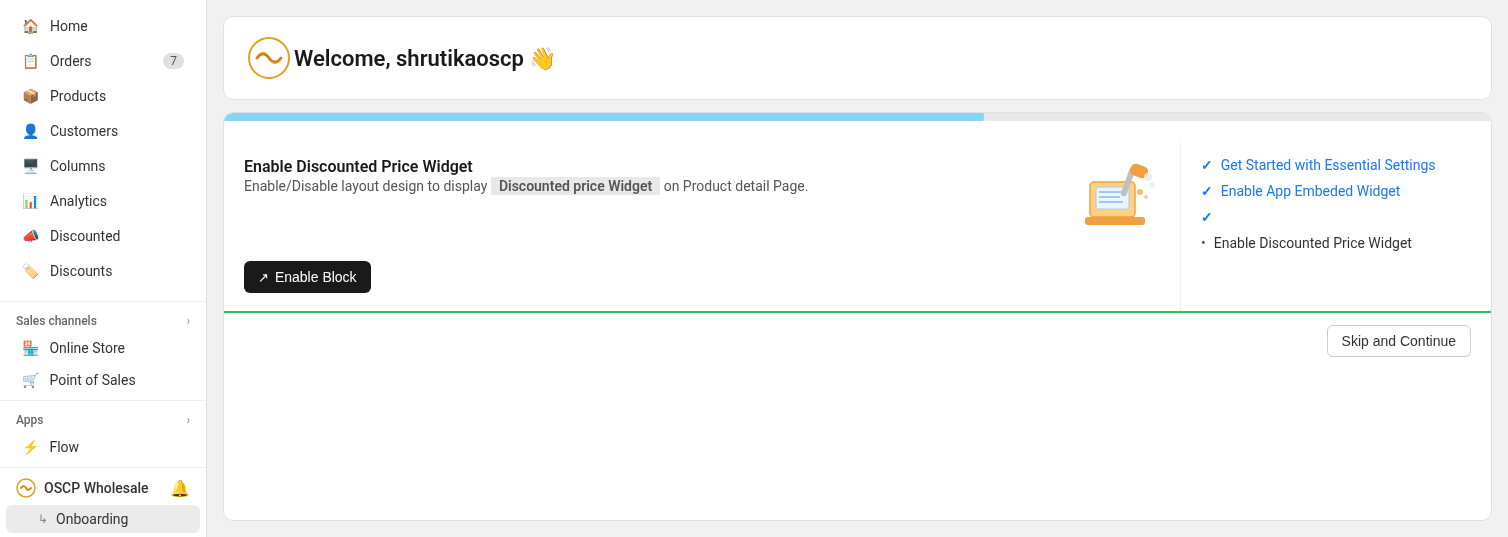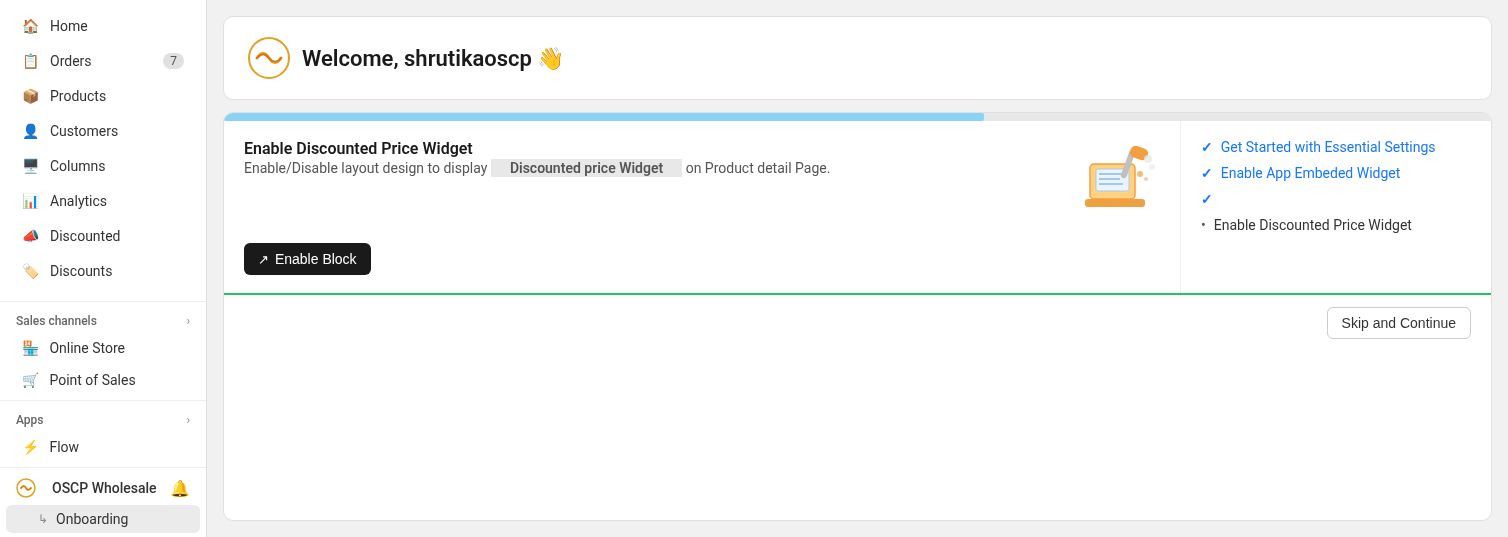--- a/index.html
+++ b/index.html
@@ -16,34 +16,34 @@
     .sidebar-sub-item { display: flex; align-items: center; gap: 10px; padding: 7px 16px; cursor: pointer; color: #333; font-size: 14px; margin: 1px 6px; border-radius: 6px; }
     .app-row { display: flex; align-items: center; justify-content: space-between; padding: 6px 16px; }
     .app-name { font-size: 14px; color: #333; font-weight: 500; }
     .bell-icon { color: #666; font-size: 16px; }
     .onboarding-item { padding: 6px 16px 6px 32px; display: flex; align-items: center; gap: 8px; cursor: pointer; font-size: 14px; color: #333; border-radius: 6px; margin: 1px 6px; background: #ebebeb; }
 
     
     .main { flex: 1; display: flex; flex-direction: column; overflow: hidden; padding: 16px; gap: 12px; }
 
     
-    .welcome-card { background: #fff; border-radius: 10px; border: 1px solid #e0e0e0; padding: 20px 24px; display: flex; align-items: center; gap: 12px; }
+    .welcome-card { background: #fff; border-radius: 10px; border: 1px solid #e0e0e0; padding: 20px 24px; display: flex; align-items: center; gap: 4px; }
     .welcome-logo { width: 42px; height: 42px; }
     .welcome-text { font-size: 22px; font-weight: 600; color: #1a1a1a; }
 
     
     .progress-card { background: #fff; border-radius: 10px; border: 1px solid #e0e0e0; overflow: hidden; flex: 1; }
     .progress-bar-container { height: 8px; background: #e8e8e8; }
     .progress-bar-fill { height: 100%; background: #89d4f5; border-radius: 2px; }
-    .progress-content { display: flex; }
+    .progress-content { display: flex; margin-top: 18px; }
     .progress-left { flex: 1; padding: 18px 20px; display: flex; flex-direction: column; gap: 14px; border-right: 1px solid #f0f0f0; }
     .progress-right { width: 310px; padding: 18px 20px; display: flex; flex-direction: column; gap: 10px; }
     .widget-title { font-size: 16px; font-weight: 600; color: #1a1a1a; }
     .widget-desc { font-size: 14px; color: #555; line-height: 1.5; }
-    .widget-desc strong { background: #e8e8e8; padding: 1px 19px; border-radius: 0; font-weight: 600; }
+    .widget-desc strong { background: #e8e8e8; padding: 1px 8px; border-radius: 0; font-weight: 600; }
     .widget-illustration { width: 90px; height: 90px; margin-left: auto; }
     .widget-top { display: flex; align-items: flex-start; justify-content: space-between; }
     .enable-btn { background: #1a1a1a; color: #fff; border: none; border-radius: 6px; padding: 8px 14px; font-size: 14px; cursor: pointer; display: flex; align-items: center; gap: 6px; font-weight: 500; }
     .skip-btn { background: #fff; color: #333; border: 1px solid #ccc; border-radius: 6px; padding: 7px 14px; font-size: 14px; cursor: pointer; }
     .progress-footer { padding: 12px 20px; display: flex; justify-content: flex-end; border-top: 2px solid #22c55e; }
     .checklist-item { display: flex; align-items: center; gap: 8px; font-size: 14px; color: #1677ff; cursor: pointer; }
     .checklist-item .check { color: #1677ff; font-weight: bold; }
     .checklist-item.inactive { color: #333; }
     .checklist-item.inactive .bullet { color: #555; }
 
@@ -105,21 +105,21 @@
   <div class="sidebar-section-title">
     <span>Apps</span>
     <span class="expand-icon">›</span>
   </div>
   <div class="sidebar-sub-item">
     <span class="icon">⚡</span>
     <span>Flow</span>
   </div>
   <hr class="sidebar-divider">
   <div class="app-row">
-    <div style="display:flex;align-items:center;gap:16px;">
+    <div style="display:flex;align-items:center;gap:8px;">
       <span style="display:inline-flex;">
         <svg width="20" height="20" viewBox="0 0 20 20" fill="none" xmlns="http://www.w3.org/2000/svg">
           <circle cx="10" cy="10" r="9" fill="#fff" stroke="#e0a020" stroke-width="1.5"></circle>
           <path d="M5 10 Q8 6 10 10 Q12 14 15 10" stroke="#e0a020" stroke-width="2" fill="none" stroke-linecap="round"></path>
           <path d="M5 10 Q8 7 10 10 Q12 13 15 10" stroke="#d44000" stroke-width="1.2" fill="none" stroke-linecap="round" opacity="0.5"></path>
         </svg>
       </span>
       <span class="app-name">OSCP Wholesale</span>
     </div>
     <span class="bell-icon">🔔</span>

